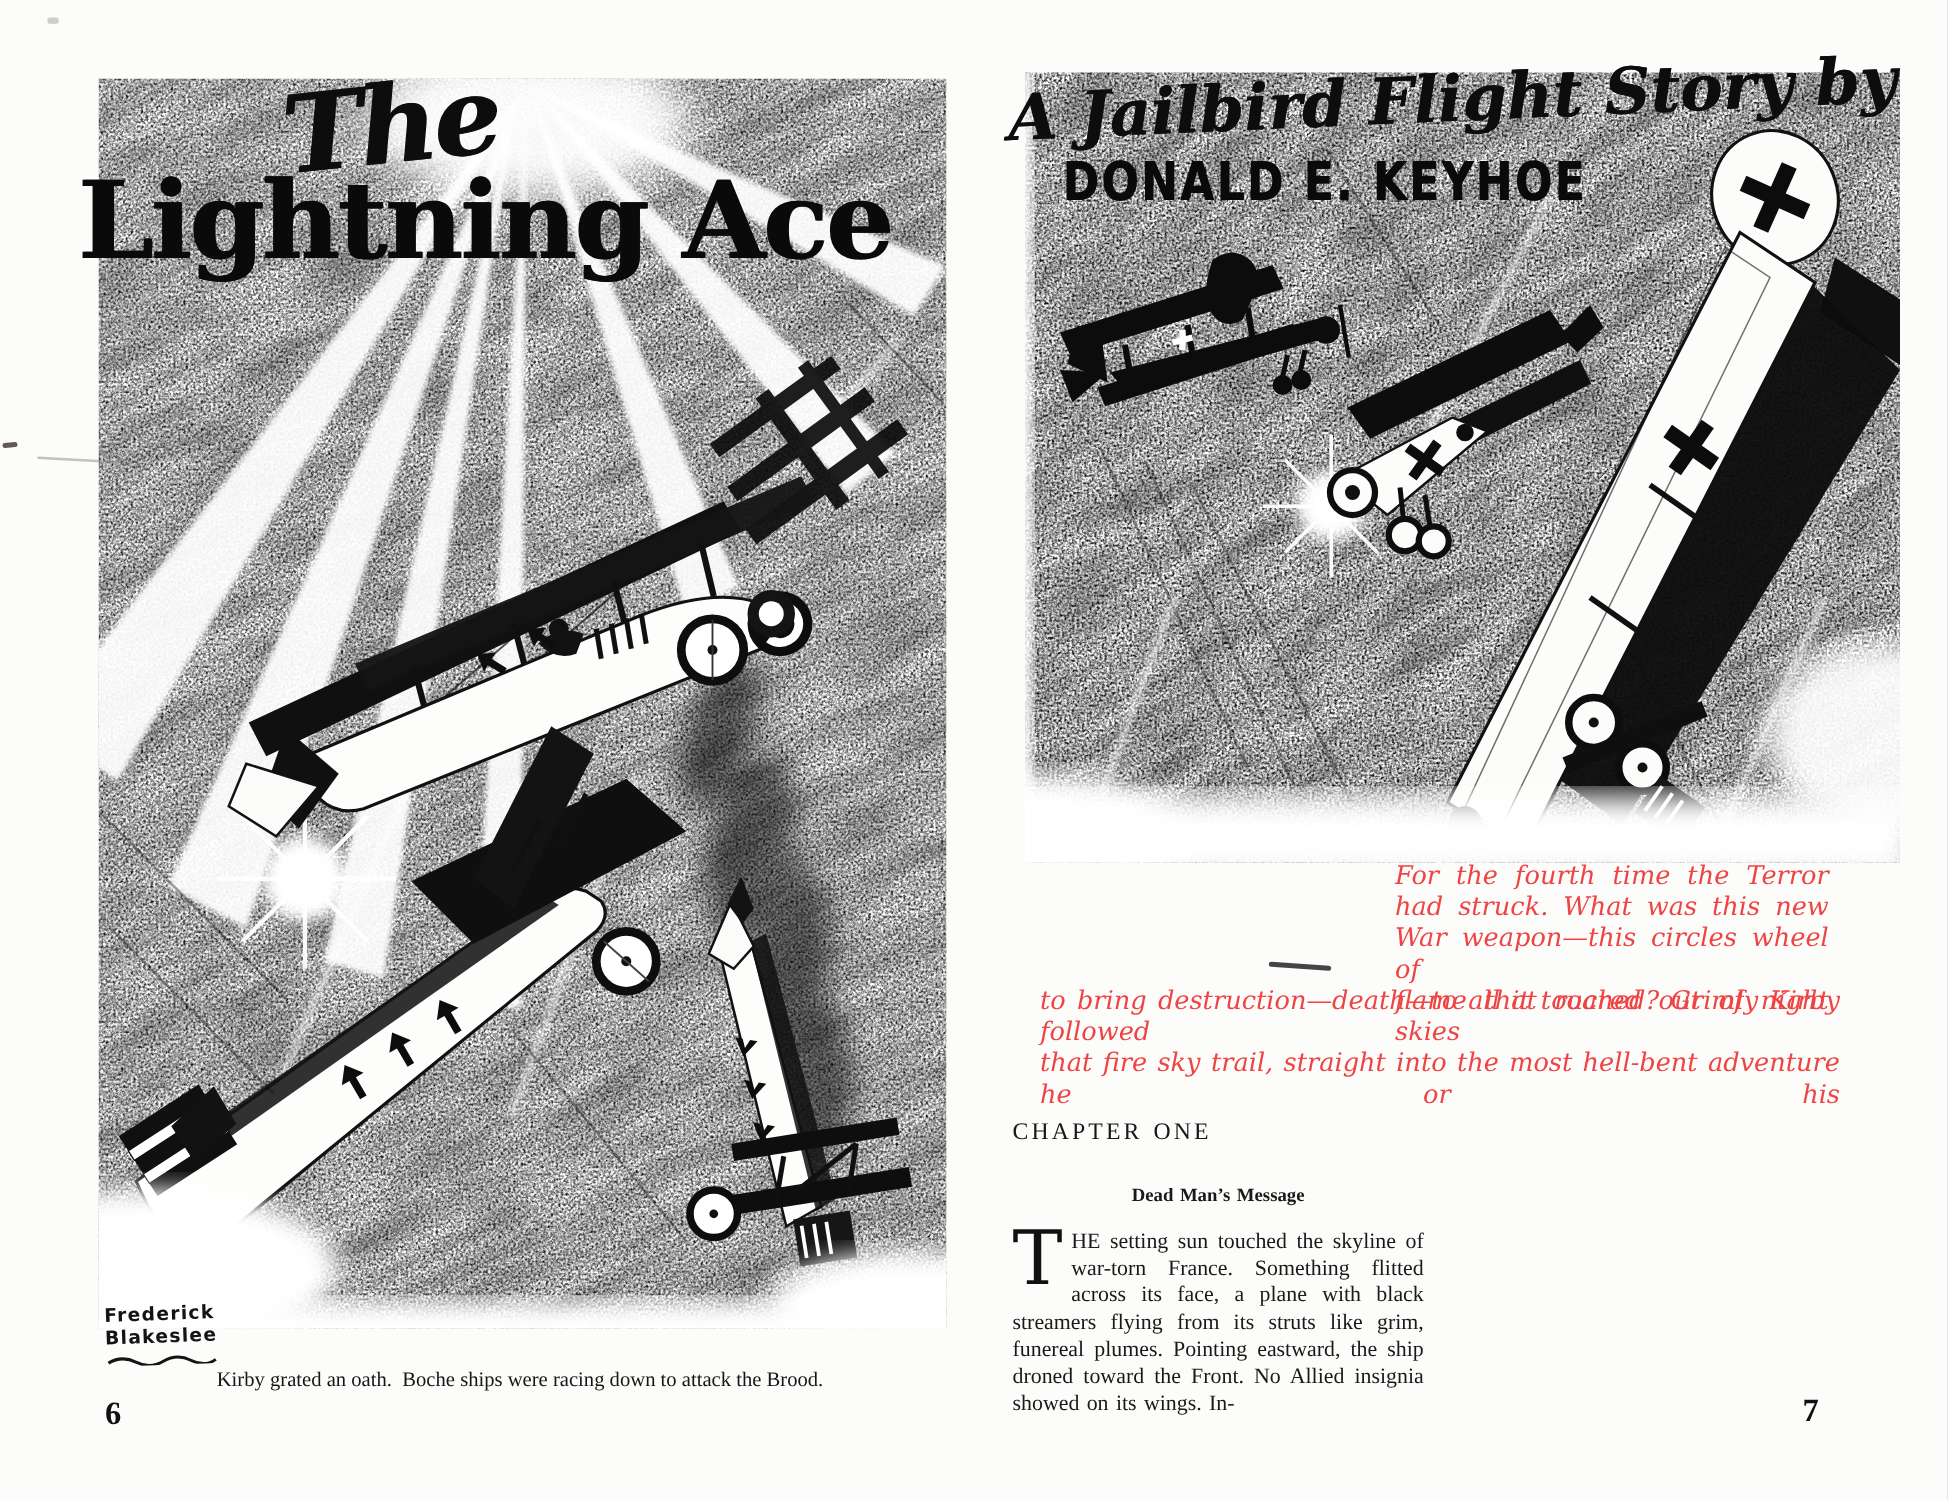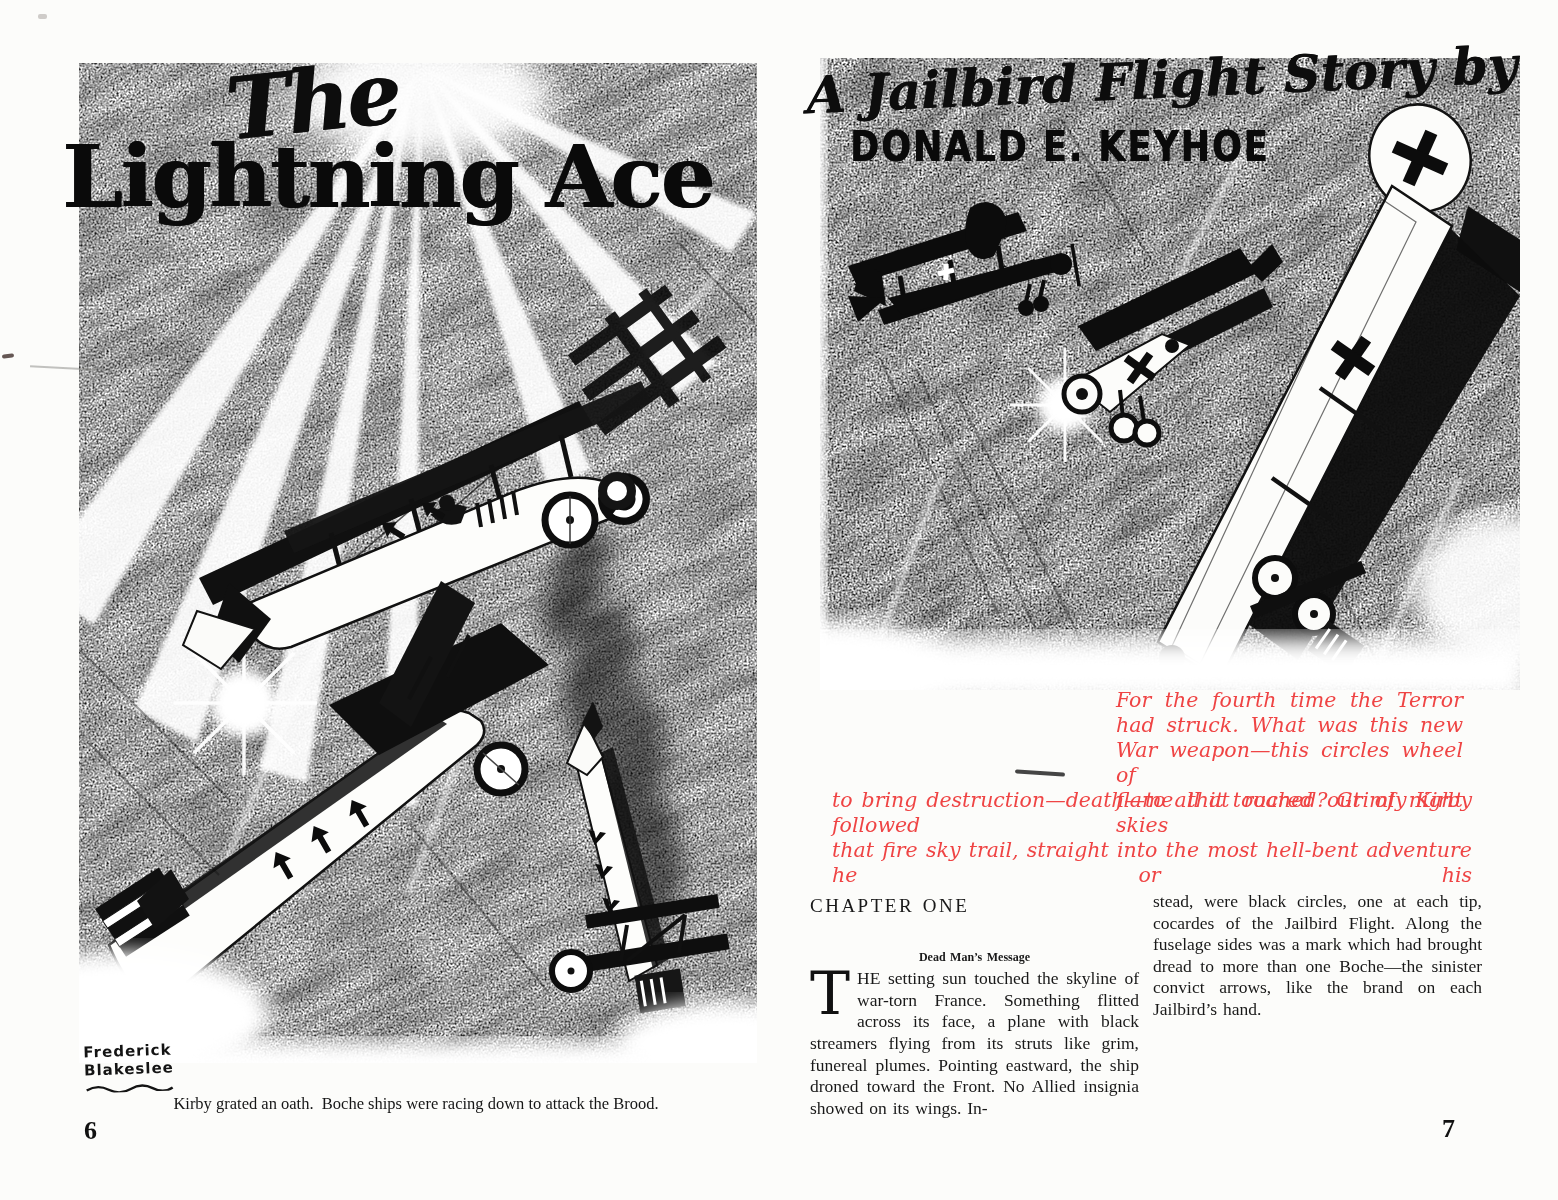--- a/index.html
+++ b/index.html
@@ -37,21 +37,21 @@
   .intro-right{left:1116px;top:688px;width:347px;z-index:7;}
   .intro-full{left:822px;top:788px;width:640px;z-index:7;margin-left:10px;}
   .iline{font-family:"DejaVu Serif",serif;font-style:italic;font-size:20.5px;line-height:25px;
          text-align:justify;text-align-last:justify;color:#ef4444;}
   .iline.centered{text-align:center;text-align-last:center;}
 
   
   .cols{left:810px;top:891px;width:672px;display:flex;gap:14px;z-index:7;}
   .col{width:329px;font-size:17.5px;line-height:21.6px;text-align:justify;color:#191919;word-spacing:1.5px;}
   .chapter{text-align:left;font-weight:normal;font-size:19px;letter-spacing:2.5px;margin:4px 0 30px 0;}
-  .subhead{text-align:center;font-weight:bold;font-size:12px;margin:0 0 0 0;}
+  .subhead{text-align:center;font-weight:bold;font-size:15px;margin:0 0 14px 0;}
   .dropcap{float:left;font-family:"DejaVu Serif",serif;font-size:60px;line-height:45px;padding:3px 7px 0 0;color:#111;}
   .p2{text-indent:18px;margin-top:5px;}
 
   
   .stray{background:#555;z-index:8;}
   .stray-a{left:2px;top:354px;width:12px;height:4px;background:#4a3a36;transform:rotate(-6deg);opacity:.85;border-radius:2px;}
   .stray-b{left:30px;top:367px;width:66px;height:2px;background:#9a9a96;opacity:.6;transform:rotate(3deg);}
   .stray-c{left:38px;top:14px;width:9px;height:5px;background:#b0aca8;opacity:.6;border-radius:2px;}
   .smudge{left:1015px;top:771px;width:50px;height:4px;background:#242424;transform:rotate(4deg);
           border-radius:2px;opacity:.85;z-index:8;}
@@ -404,21 +404,20 @@
     <div class="iline">that fire sky trail, straight into the most hell-bent adventure he or his</div>
   </div>
 
   <div class="abs cols">
     <div class="col">
       <div class="chapter">CHAPTER ONE</div>
       <div class="subhead">Dead Man’s Message</div>
       <p style="margin:0;"><span class="dropcap">T</span><span>HE setting sun touched the skyline of war-torn France.  Something flitted across its face, a plane with black streamers flying from its struts like grim, funereal plumes.  Pointing eastward, the ship droned toward the Front.  No Allied insignia showed on its wings.  In-</span></p>
     </div>
     <div class="col">
-      <p style="margin:0;">stead, were black circles, one at each tip, cocardes of the Jailbird Flight.  Along the fuselage sides was a mark which had brought dread to more than one Boche—the sinister convict arrows, like the brand on each Jailbird’s hand.</p>
     </div>
   </div>
 
   <div class="abs pnum pn7">7</div>
 
   <div class="abs stray stray-a"></div>
   <div class="abs stray stray-b"></div>
   <div class="abs stray stray-c"></div>
   <div class="abs smudge"></div>
 

